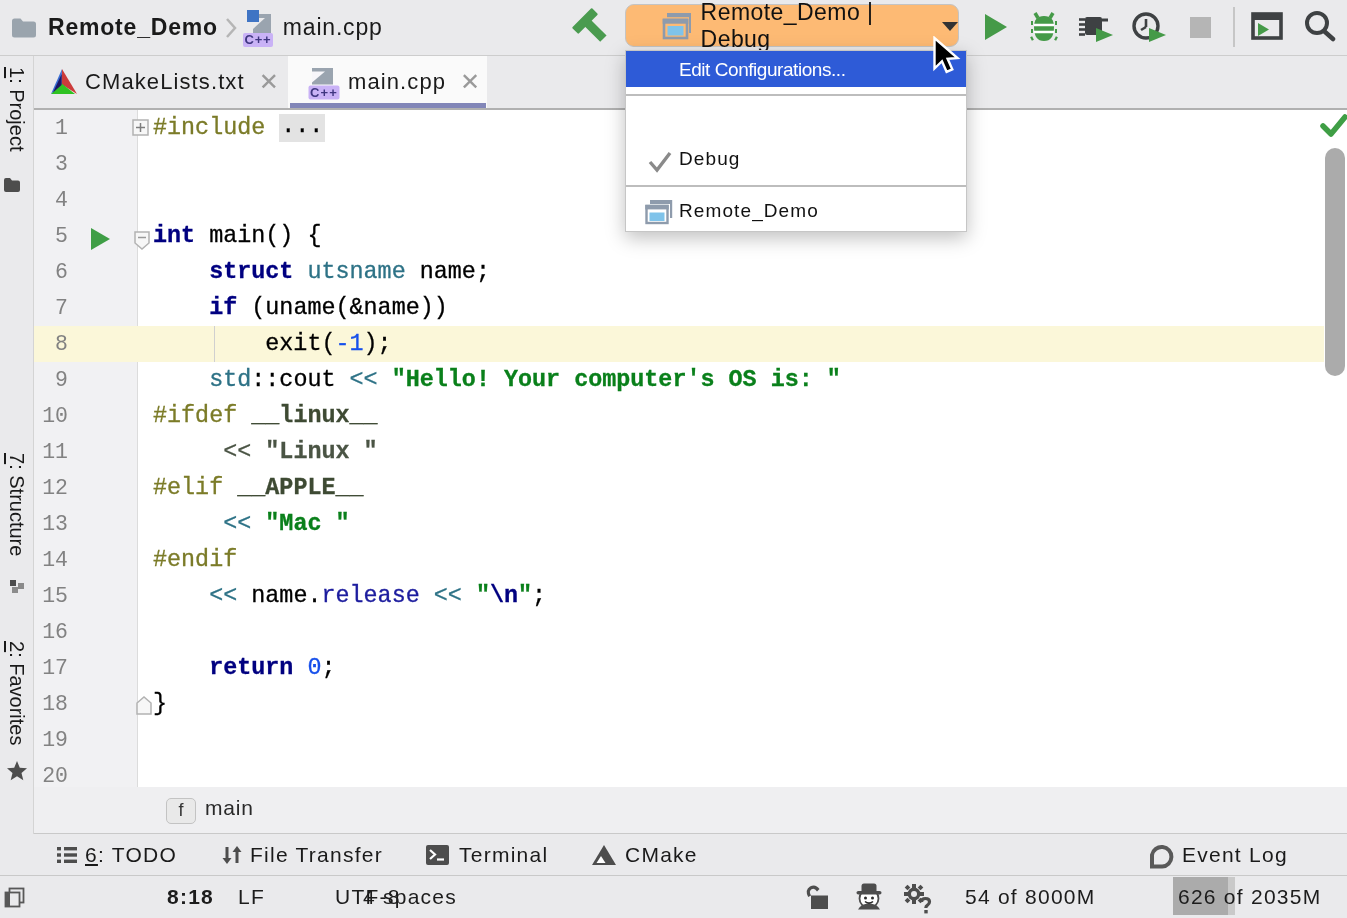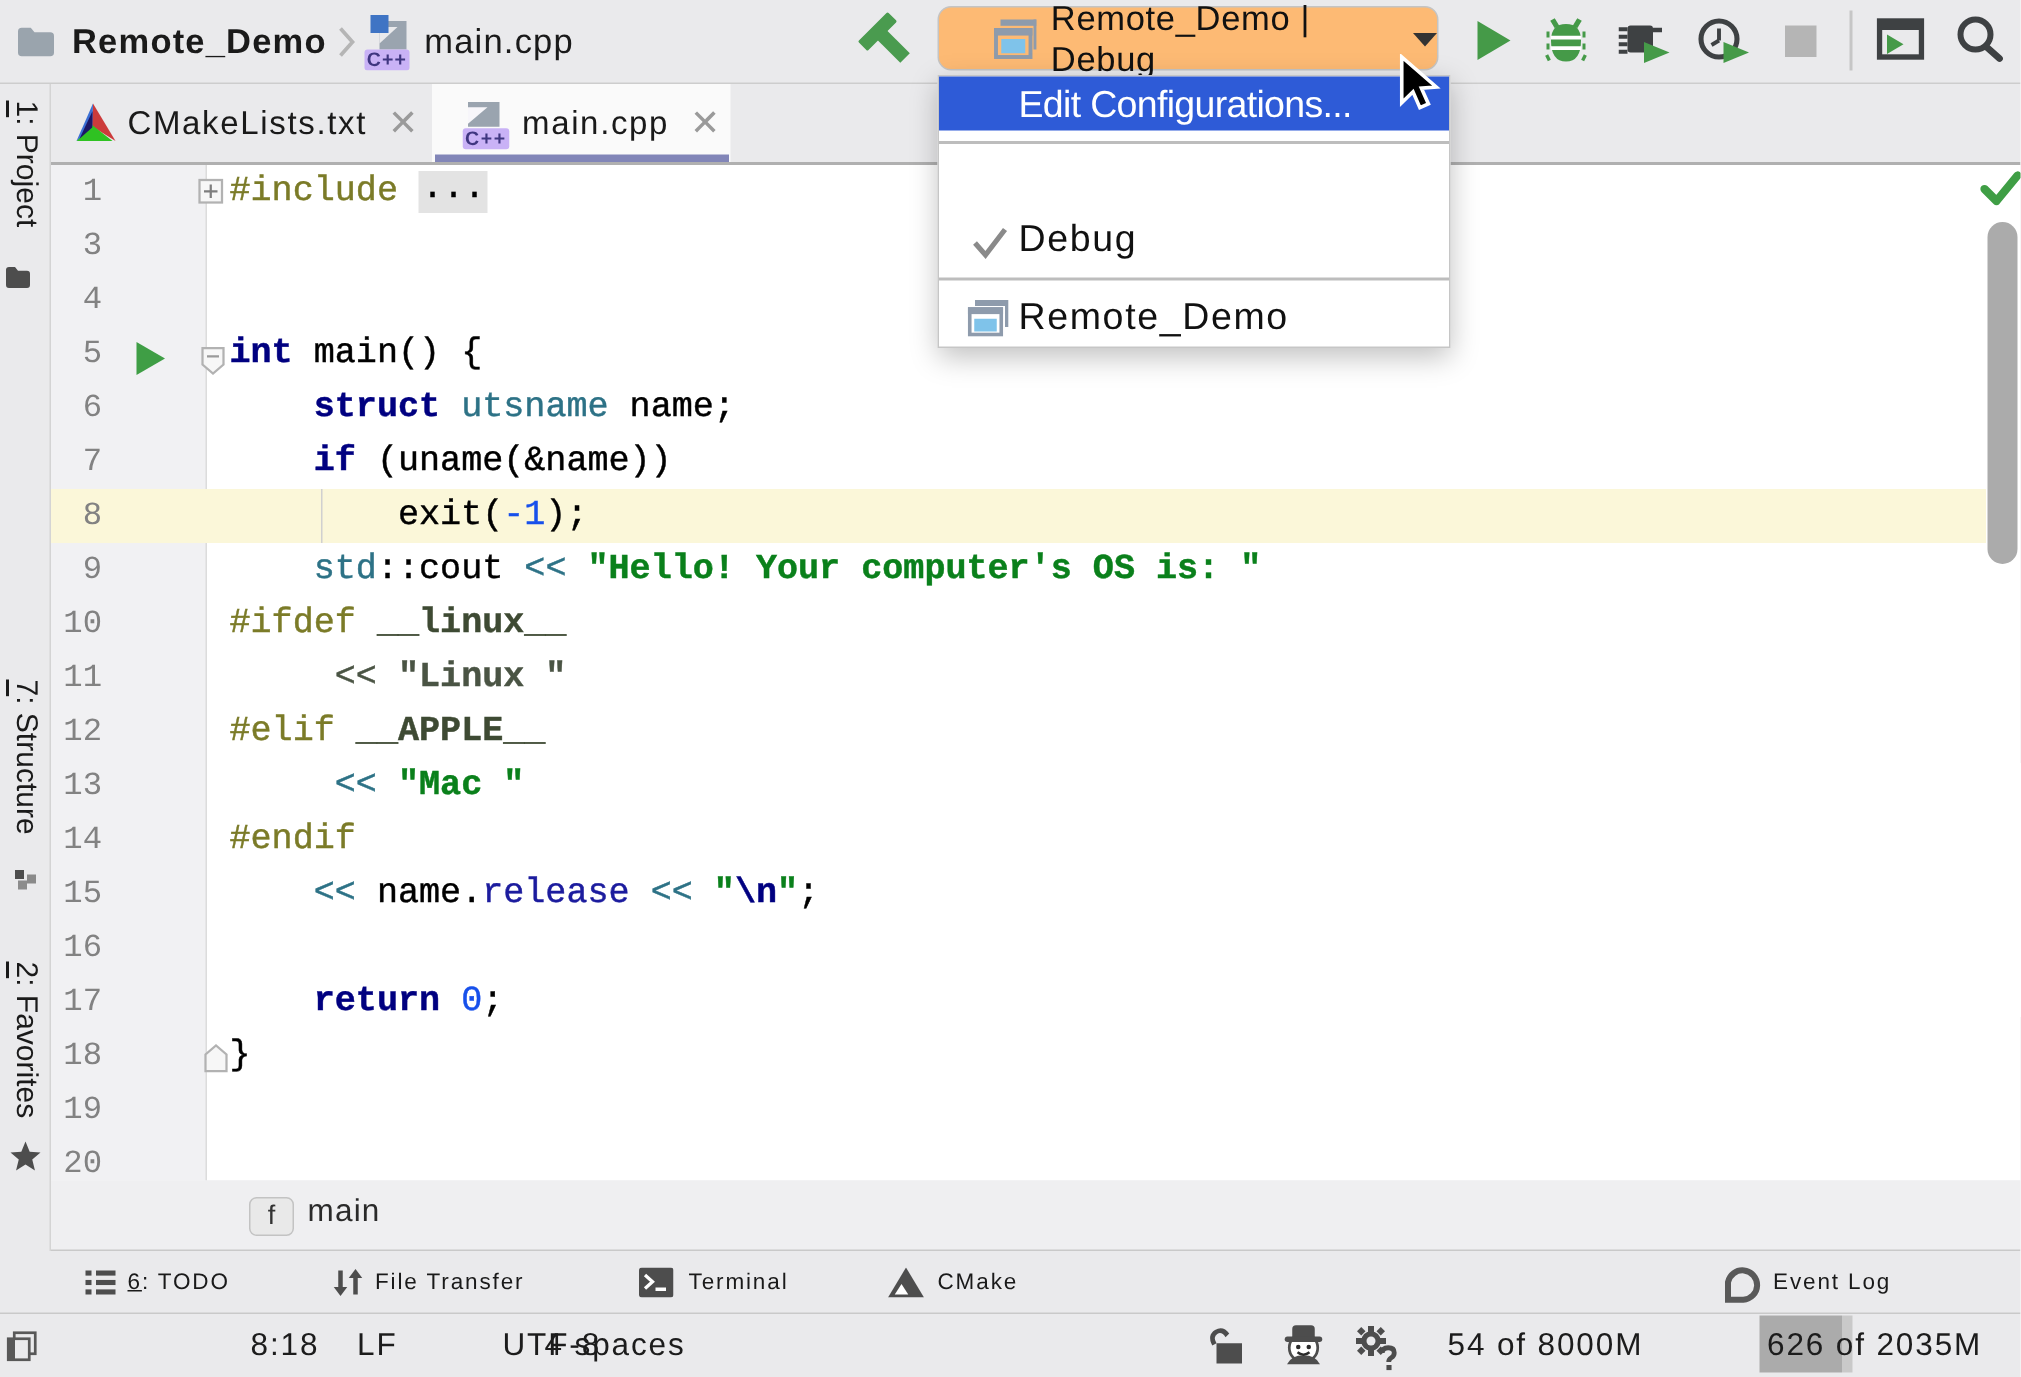--- a/index.html
+++ b/index.html
@@ -30,29 +30,29 @@
   .str{color:#0a801b;font-weight:bold;}
   .inact{color:#4a5444;}
   .inactstr{color:#4a5444;font-weight:bold;}
   .num{color:#1750eb;}
   .rel{color:#1c1c9e;}
   .esc{color:#000080;font-weight:bold;}
   
   #bcrumb{left:34px;top:787px;width:1313px;height:46px;background:#efeff1;border-bottom:1px solid #c9c9c9;}
   
   #twbar{left:0;top:834px;width:1347px;height:41px;background:#eaeaec;border-bottom:1px solid #c9c9c9;}
-  .twitem{position:absolute;top:0;height:41px;display:flex;align-items:center;font-size:15px;color:#1a1a1a;letter-spacing:1.25px;}
+  .twitem{position:absolute;top:0;height:41px;display:flex;align-items:center;font-size:21px;color:#1a1a1a;letter-spacing:1.25px;}
   
   #status{left:0;top:876px;width:1347px;height:42px;background:#eaeaec;}
   .stitem{position:absolute;top:0;height:42px;display:flex;align-items:center;font-size:21px;color:#1c1c1c;letter-spacing:1.25px;}
   
   #menu{left:625px;top:50px;width:340px;height:180px;background:#ffffff;border:1px solid #c6c6c6;
         box-shadow:0 6px 18px rgba(0,0,0,0.25);z-index:50;}
   #menuhl{left:0;top:0;width:340px;height:36px;background:#2e5bd7;}
-  .mi{position:absolute;left:53px;font-size:25px;color:#111;white-space:nowrap;height:36px;line-height:36px;letter-spacing:1.1px;}
+  .mi{position:absolute;left:53px;font-size:19px;color:#111;white-space:nowrap;height:36px;line-height:36px;letter-spacing:1.1px;}
 </style>
 </head>
 <body>
 <div class="abs" id="toolbar"></div>
 <div class="abs" id="crumbs">
 
   <svg width="26" height="24" style="margin-right:11px">
       <path d="M1 5 Q1 2.5 3.5 2.5 L9.5 2.5 L12 5.5 L22.5 5.5 Q25 5.5 25 8 L25 19 Q25 21.5 22.5 21.5 L3.5 21.5 Q1 21.5 1 19 Z" fill="#9aa4ad"></path>
     </svg>
   <span style="font-weight:bold;">Remote_Demo</span>
@@ -289,21 +289,21 @@
     </svg>
     <span>Event Log</span>
   </div>
 </div>
 <div class="abs" id="status">
   <svg class="abs" style="left:4px;top:11px" width="22" height="22">
     <rect x="5.5" y="1.5" width="14" height="14" fill="none" stroke="#585858" stroke-width="1.8"></rect>
     <rect x="1.5" y="5.5" width="14" height="14" fill="#eaeaec" stroke="#585858" stroke-width="1.8"></rect>
     <rect x="1.5" y="5.5" width="4.5" height="14" fill="#585858"></rect>
   </svg>
-  <div class="stitem" style="left:167px;">8:18</div>
+  <div class="stitem" style="left:167px;font-weight:bold;">8:18</div>
   <div class="stitem" style="left:238px;">LF</div>
   <div class="stitem" style="left:288px;margin-left:47px;">UTF-8</div>
   <div class="stitem" style="left:363px;">4 spaces</div>
   <svg class="abs" style="left:804px;top:7px" width="28" height="28">
     <rect x="7" y="12.5" width="17" height="13.5" fill="#4d4d4d"></rect>
     <path d="M4.2 14 Q0.5 7 6 3.6 Q11.5 0.5 15.5 6 L13 8.5 Q10.5 4.5 7.5 6.3 Q4.5 8.3 7 12.5 Z" fill="#4d4d4d"></path>
   </svg>
   <svg class="abs" style="left:855px;top:6px" width="28" height="30">
     <circle cx="14" cy="16.5" r="9.5" fill="#ffffff" stroke="#4d4d4d" stroke-width="1.8"></circle>
     <path d="M3 27.5 Q6 21.5 14 21.5 Q22 21.5 25 27.5 Z" fill="#4d4d4d"></path>

